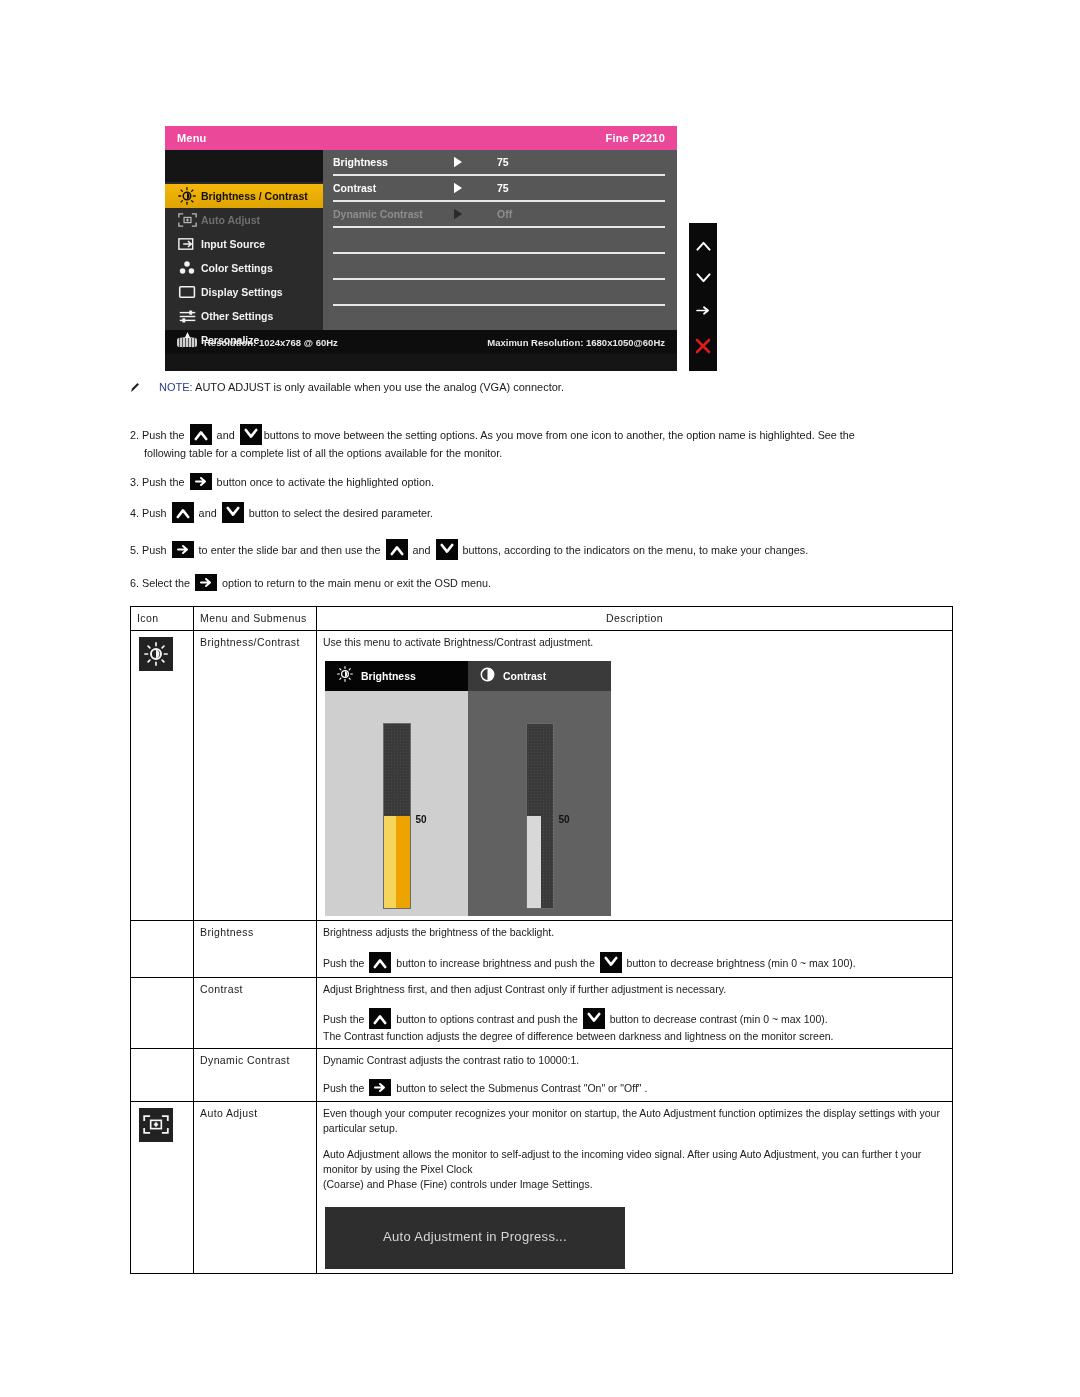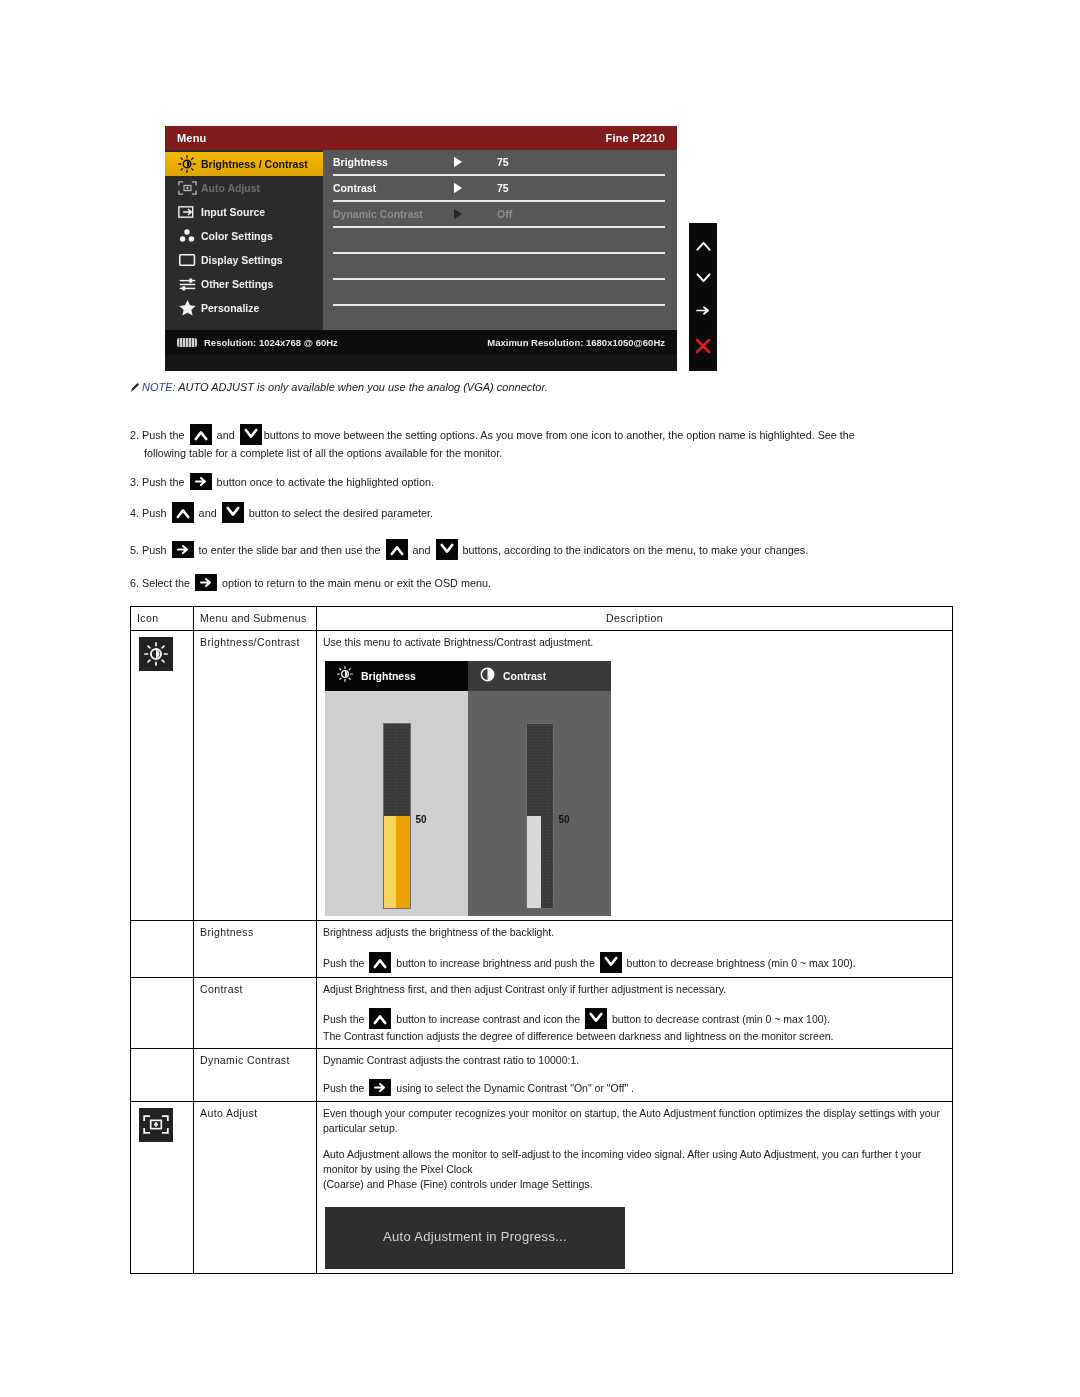--- a/index.html
+++ b/index.html
@@ -6,25 +6,25 @@
   body{
     width:1080px;height:1397px;background:#ffffff;
     font-family:"Liberation Sans", sans-serif;
     color:#1a1a1a;position:relative;overflow:hidden;
   }
 
   
   .osd-wrap{position:absolute;left:165px;top:126px;width:512px;height:245px;}
   .osd{width:512px;height:245px;background:#151515;position:relative;
        font-family:"Liberation Sans", sans-serif;}
-  .osd-title{height:24px;background:#7f1d1d;display:flex;align-items:center;
+  .osd-title{height:24px;background:#ec4899;display:flex;align-items:center;
       justify-content:space-between;padding:0 12px;box-sizing:border-box;}
   .osd-title span{color:#ffffff;font-size:11px;font-weight:bold;letter-spacing:.2px;}
   .osd-body{display:flex;height:180px;}
-  .osd-side{width:158px;background:#2b2b2b;padding-top:2px;box-sizing:border-box;}
+  .osd-side{width:158px;background:#2b2b2b;padding-top:2px;box-sizing:border-box;margin-top:32px;}
   .side-item{height:24px;display:flex;align-items:center;padding-left:8px;box-sizing:border-box;}
   .side-item.active{background:linear-gradient(#f5b70a,#e0a400);}
   .side-item .ico{width:28px;height:20px;display:flex;align-items:center;justify-content:center;flex:0 0 28px;}
   .side-item .lbl{font-size:10.5px;font-weight:bold;color:#f2f2f2;white-space:nowrap;}
   .side-item.active .lbl{color:#101010;}
   .side-item.dim .lbl{color:#6e6e6e;}
 
   .osd-main{flex:1;background:#575757;padding:0 12px 0 10px;box-sizing:border-box;}
   .opt-row{height:24px;display:flex;align-items:center;}
   .opt-row .oname{width:120px;font-size:10.5px;font-weight:bold;color:#ffffff;}
@@ -41,21 +41,21 @@
   .kb-ico{width:20px;height:9px;background:#cfcfcf;border-radius:2px;
      background-image:repeating-linear-gradient(90deg,#cfcfcf 0 2px,#555 2px 3px);}
 
   .btn-col{position:absolute;left:524px;top:97px;width:28px;height:148px;
      background:#0a0a0a;display:flex;flex-direction:column;
      align-items:center;justify-content:space-around;padding:6px 0;box-sizing:border-box;}
   .btn-col > div{display:flex;align-items:center;justify-content:center;}
 
   
   .note{position:absolute;left:130px;top:381px;font-size:11px;color:#1a1a1a;
-    display:flex;align-items:flex-start;gap:2px;font-style:italic;}
+    display:flex;align-items:flex-start;gap:19px;}
   .note b{color:#2b3b8f;font-weight:normal;}
   .note-ico{width:10px;height:11px;flex:0 0 10px;margin-top:1px;}
 
   .steps{position:absolute;left:130px;top:424px;width:830px;font-size:10.8px;
      line-height:1.5;color:#1a1a1a;}
   .step{position:relative;margin-bottom:12px;}
   .step p{margin:0;}
   .kbtn{display:inline-block;width:22px;height:17px;background:#060606;
      vertical-align:-4px;margin:0 2px;position:relative;}
   .kbtn svg{display:block;margin:0 auto;}
@@ -433,35 +433,35 @@
       </td>
     </tr>
 
     <tr>
       <td class="c-icon"></td>
       <td class="c-menu">Contrast</td>
       <td class="c-desc ddesc">
         <p>Adjust Brightness first, and then adjust Contrast only if further adjustment is necessary.</p>
         <p style="margin-bottom:0"><span>Push the </span><span class="kbtn tall"><svg width="14" height="21" viewBox="0 0 14 21">
                 <path d="M1.8 15L7 8.4 12.2 15" fill="none" stroke="#fff" stroke-width="2.6" stroke-linecap="round" stroke-linejoin="round"></path>
-              </svg></span><span> button to increase contrast and icon the </span><span class="kbtn tall"><svg width="14" height="21" viewBox="0 0 14 21">
+              </svg></span><span> button to options contrast and push the </span><span class="kbtn tall"><svg width="14" height="21" viewBox="0 0 14 21">
                 <path d="M1.8 6L7 12.6 12.2 6" fill="none" stroke="#fff" stroke-width="2.6" stroke-linecap="round" stroke-linejoin="round"></path>
               </svg></span><span> button to decrease contrast (min 0 ~ max 100).</span></p>
         <p>The Contrast function adjusts the degree of difference between darkness and lightness on the monitor screen.</p>
       </td>
     </tr>
 
     <tr>
       <td class="c-icon"></td>
       <td class="c-menu">Dynamic Contrast</td>
       <td class="c-desc ddesc">
         <p>Dynamic Contrast adjusts the contrast ratio to 10000:1.</p>
         <p><span>Push the </span><span class="kbtn"><svg width="16" height="17" viewBox="0 0 16 17">
                 <path d="M3 8.5h8M8 5l4 3.5-4 3.5" fill="none" stroke="#fff" stroke-width="2" stroke-linecap="round" stroke-linejoin="round"></path>
-              </svg></span><span> using to select the Dynamic Contrast "On" or "Off" .</span></p>
+              </svg></span><span> button to select the Submenus Contrast "On" or "Off" .</span></p>
       </td>
     </tr>
 
     <tr>
       <td class="c-icon">
         <span class="icon-box">
           <svg width="26" height="19" viewBox="0 0 22 16">
             <g stroke="#f5f5f5" stroke-width="1.5" fill="none">
               <path d="M1 5V1h5"></path>
                 <path d="M21 5V1h-5"></path>

